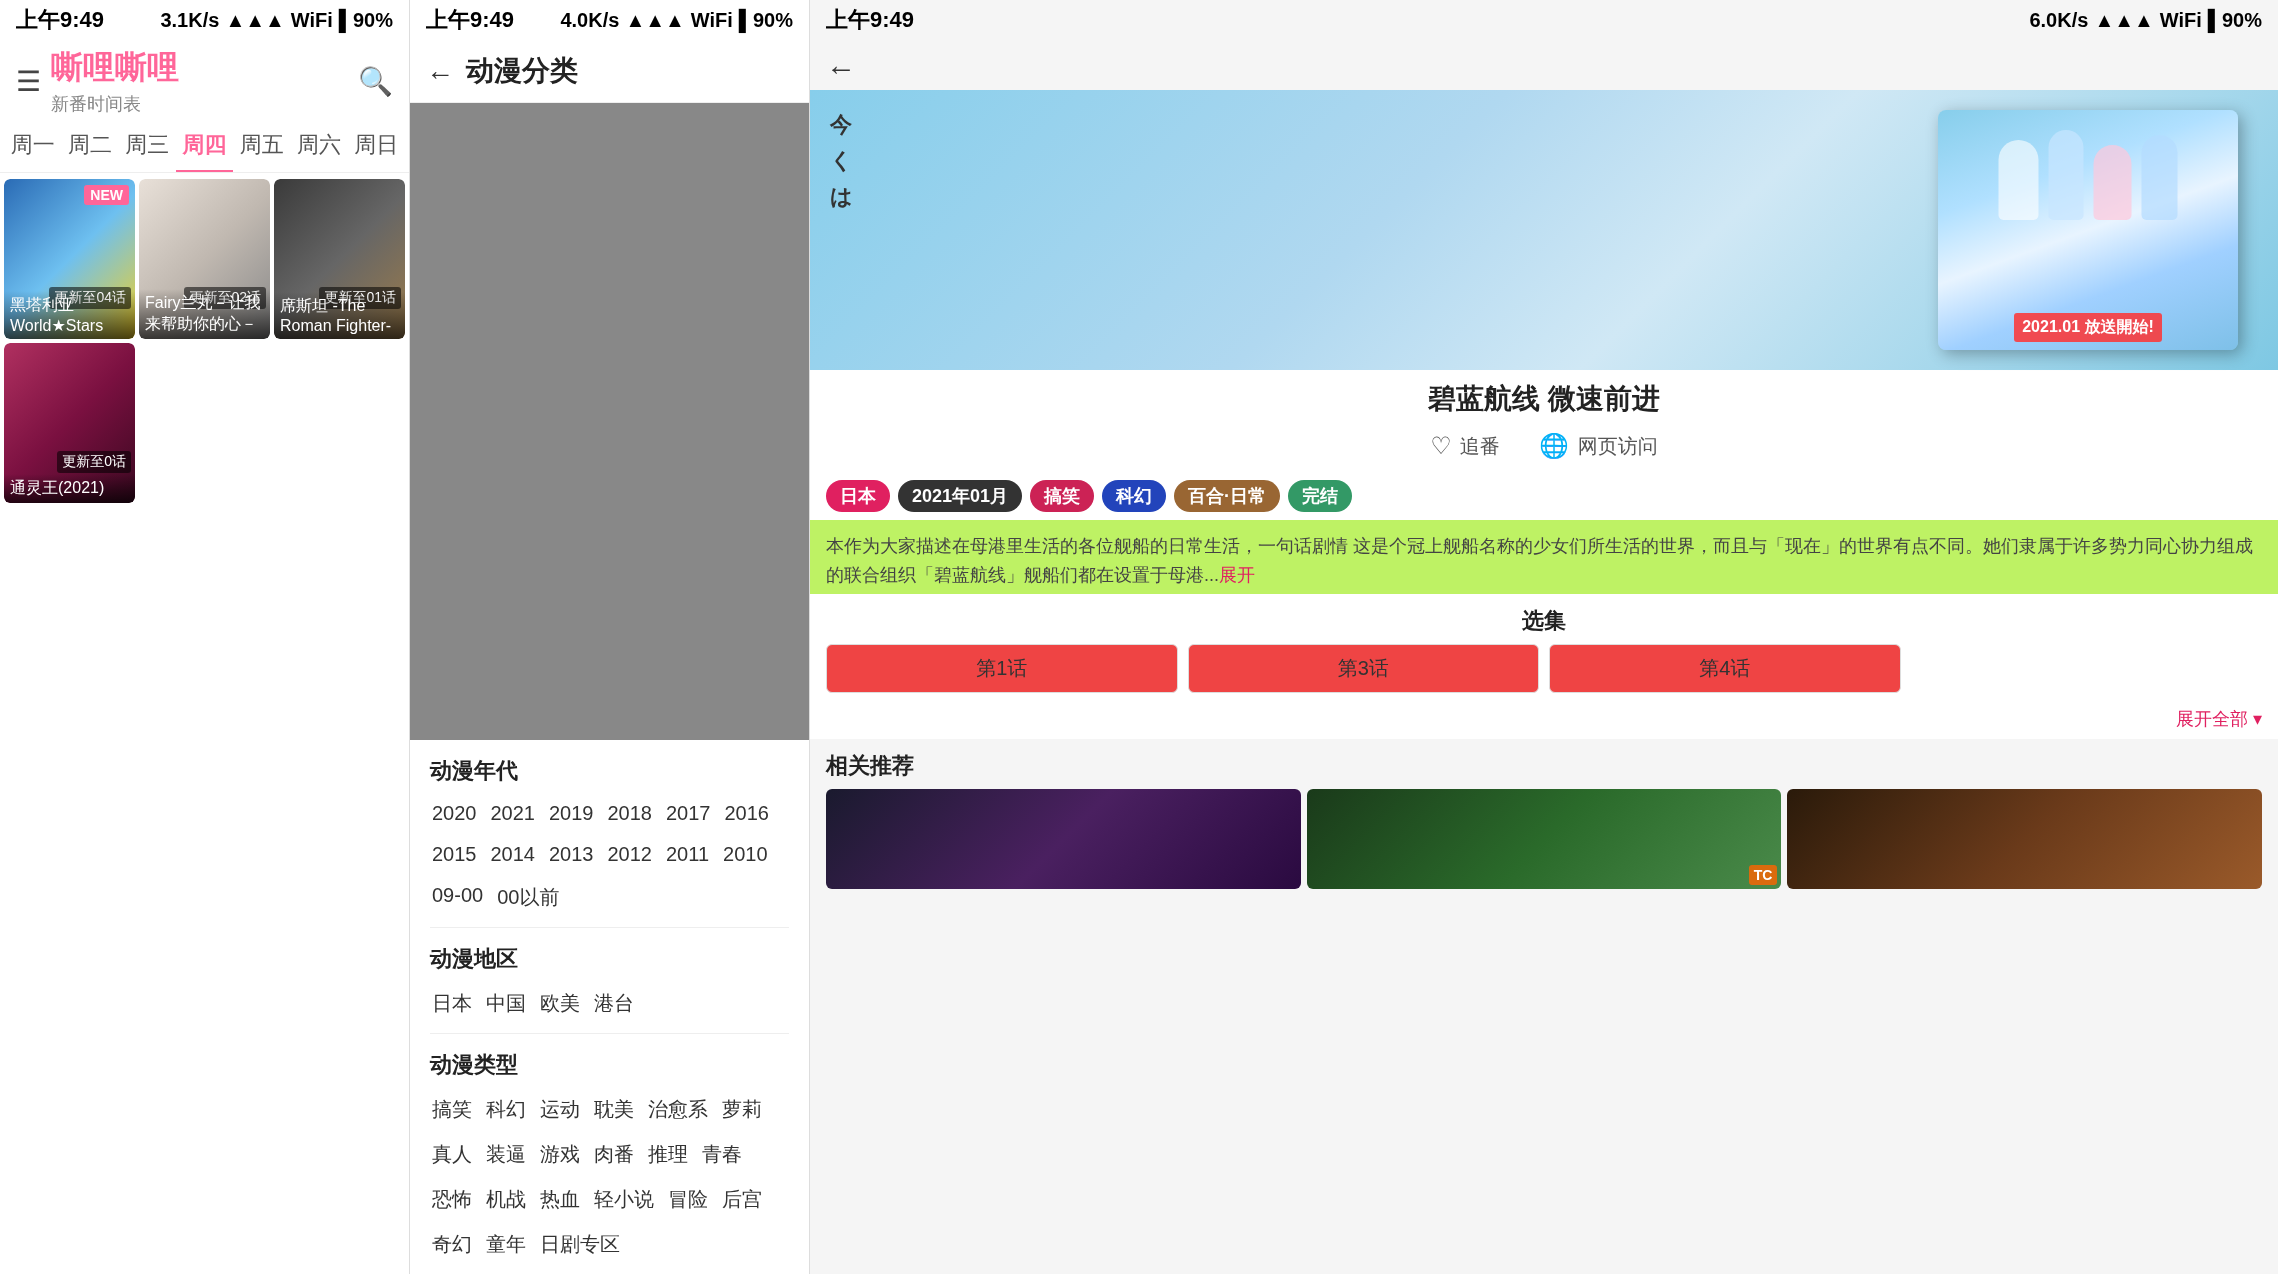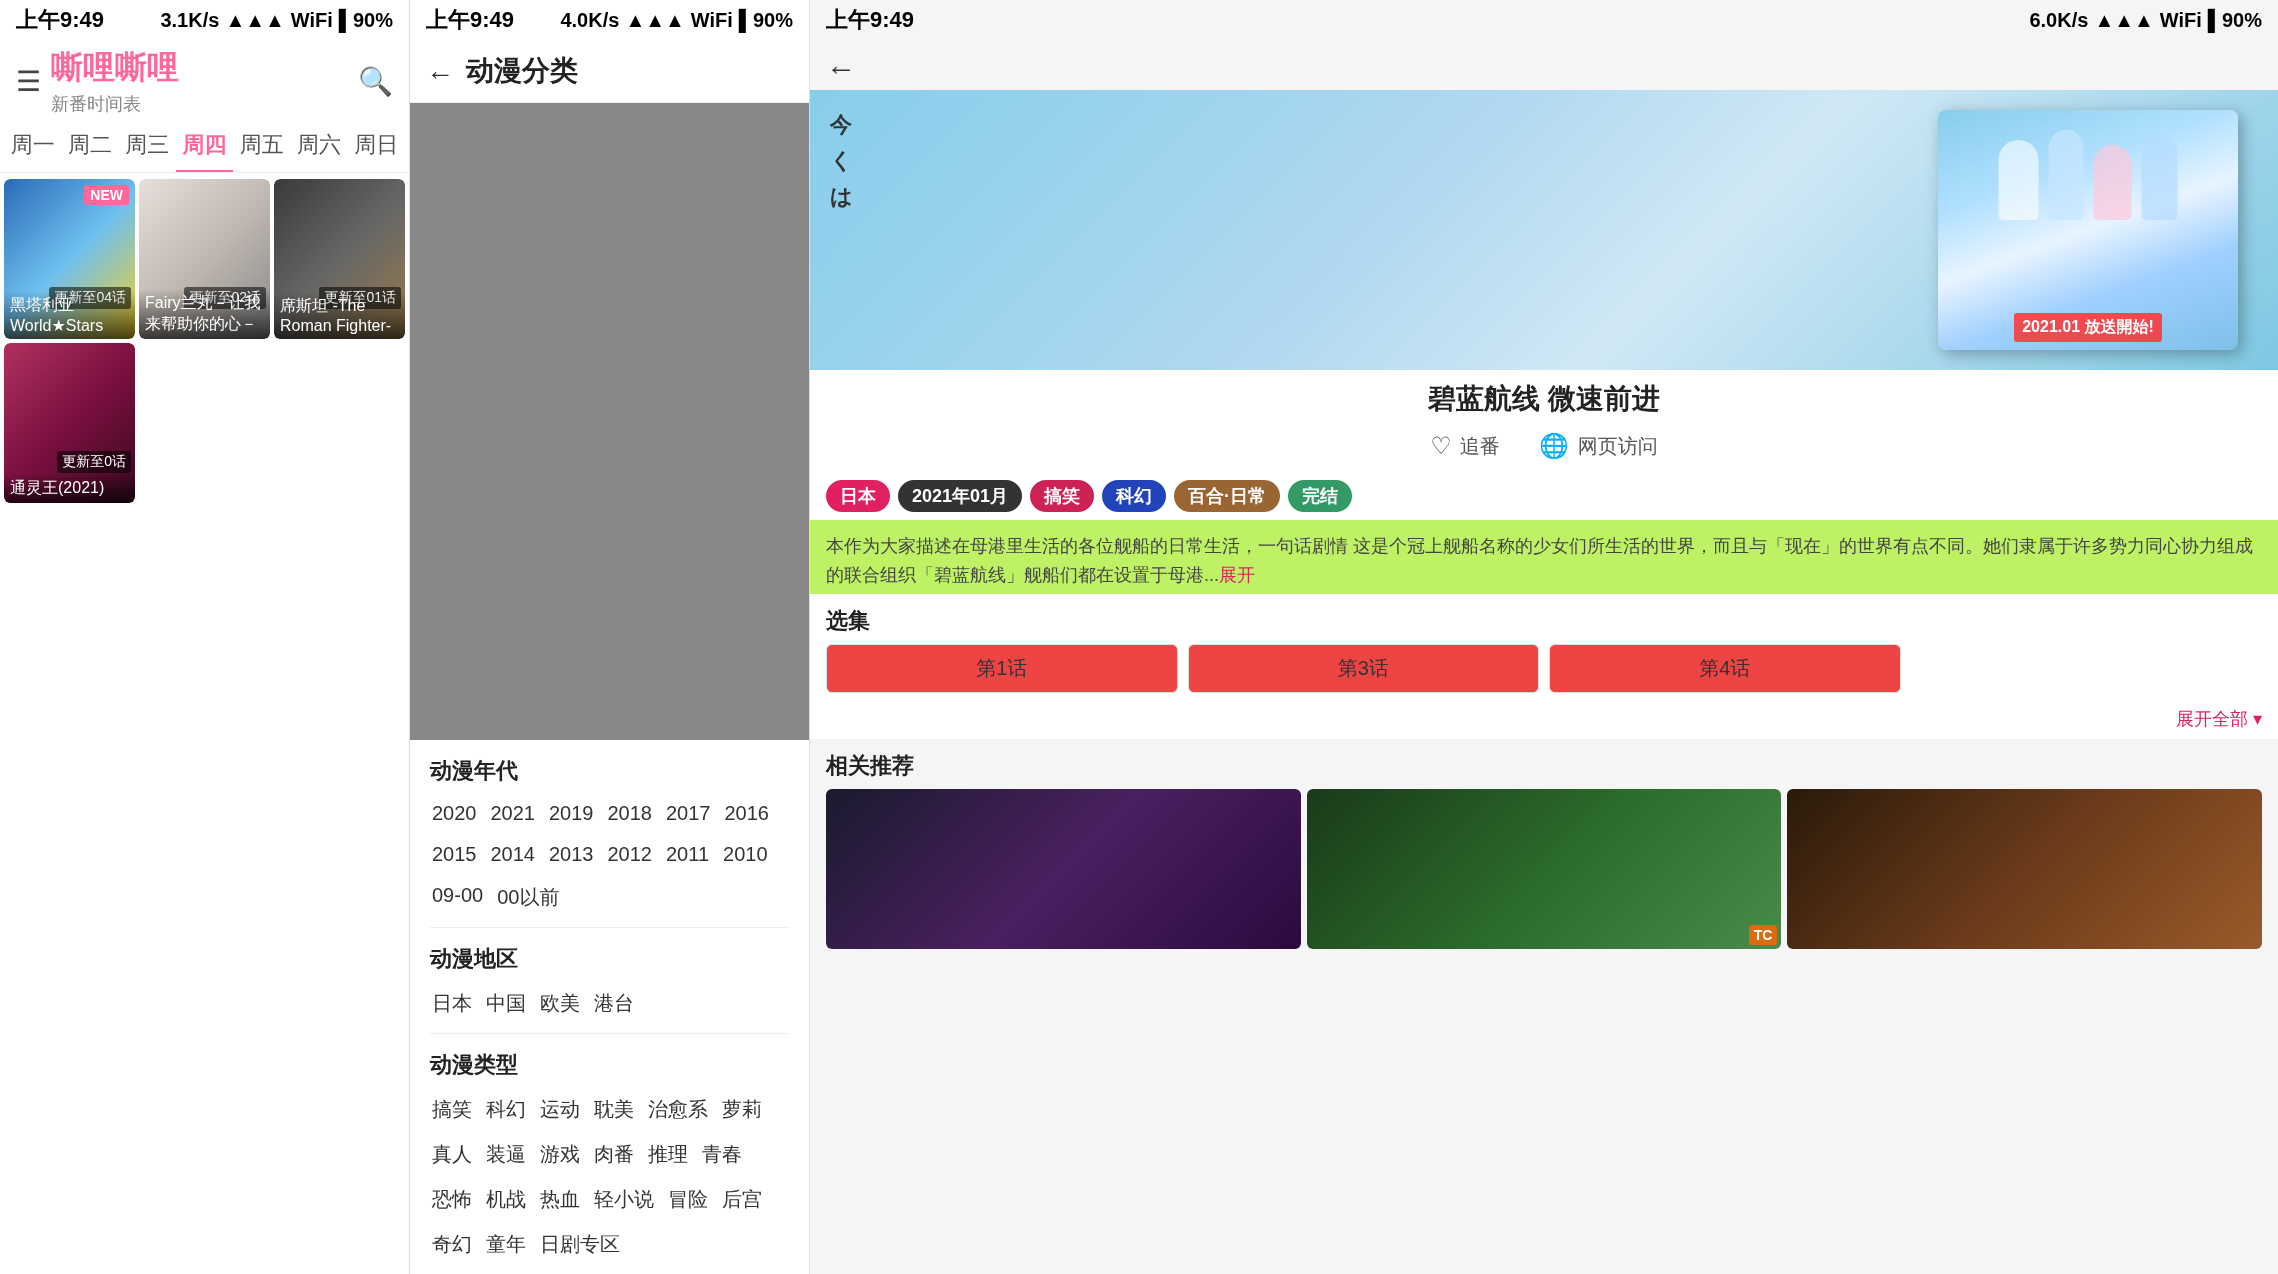--- a/index.html
+++ b/index.html
@@ -350,20 +350,21 @@
     .p3-expand {
       color: #e02060;
       cursor: pointer;
     }
     .p3-section-title {
       font-size: 22px;
       font-weight: 700;
       color: #222;
       padding: 12px 16px 8px;
       background: #fff;
+      text-align: center;
     }
     .p3-episodes-grid {
       display: grid;
       grid-template-columns: repeat(4, 1fr);
       gap: 10px;
       padding: 0 16px 10px;
       background: #fff;
     }
     .p3-episode-btn {
       border: 1px solid #ddd;
@@ -394,21 +395,21 @@
       background: #f5f5f5;
     }
     .p3-related-grid {
       display: grid;
       grid-template-columns: repeat(3, 1fr);
       gap: 6px;
       padding: 0 16px;
     }
     .p3-related-card {
       border-radius: 6px;
-      height: 160px;
+      height: 100px;
       overflow: hidden;
       position: relative;
     }
     .related-thumb-1 { background: linear-gradient(135deg, #1a1a2e, #4a2060, #2a0a40); }
     .related-thumb-2 { background: linear-gradient(135deg, #1a3a1a, #2a6a2a, #4a8a4a); }
     .related-thumb-3 { background: linear-gradient(135deg, #2a1a0a, #6a3a1a, #9a5a2a); }
     .related-watermark {
       position: absolute;
       bottom: 4px;
       right: 4px;

